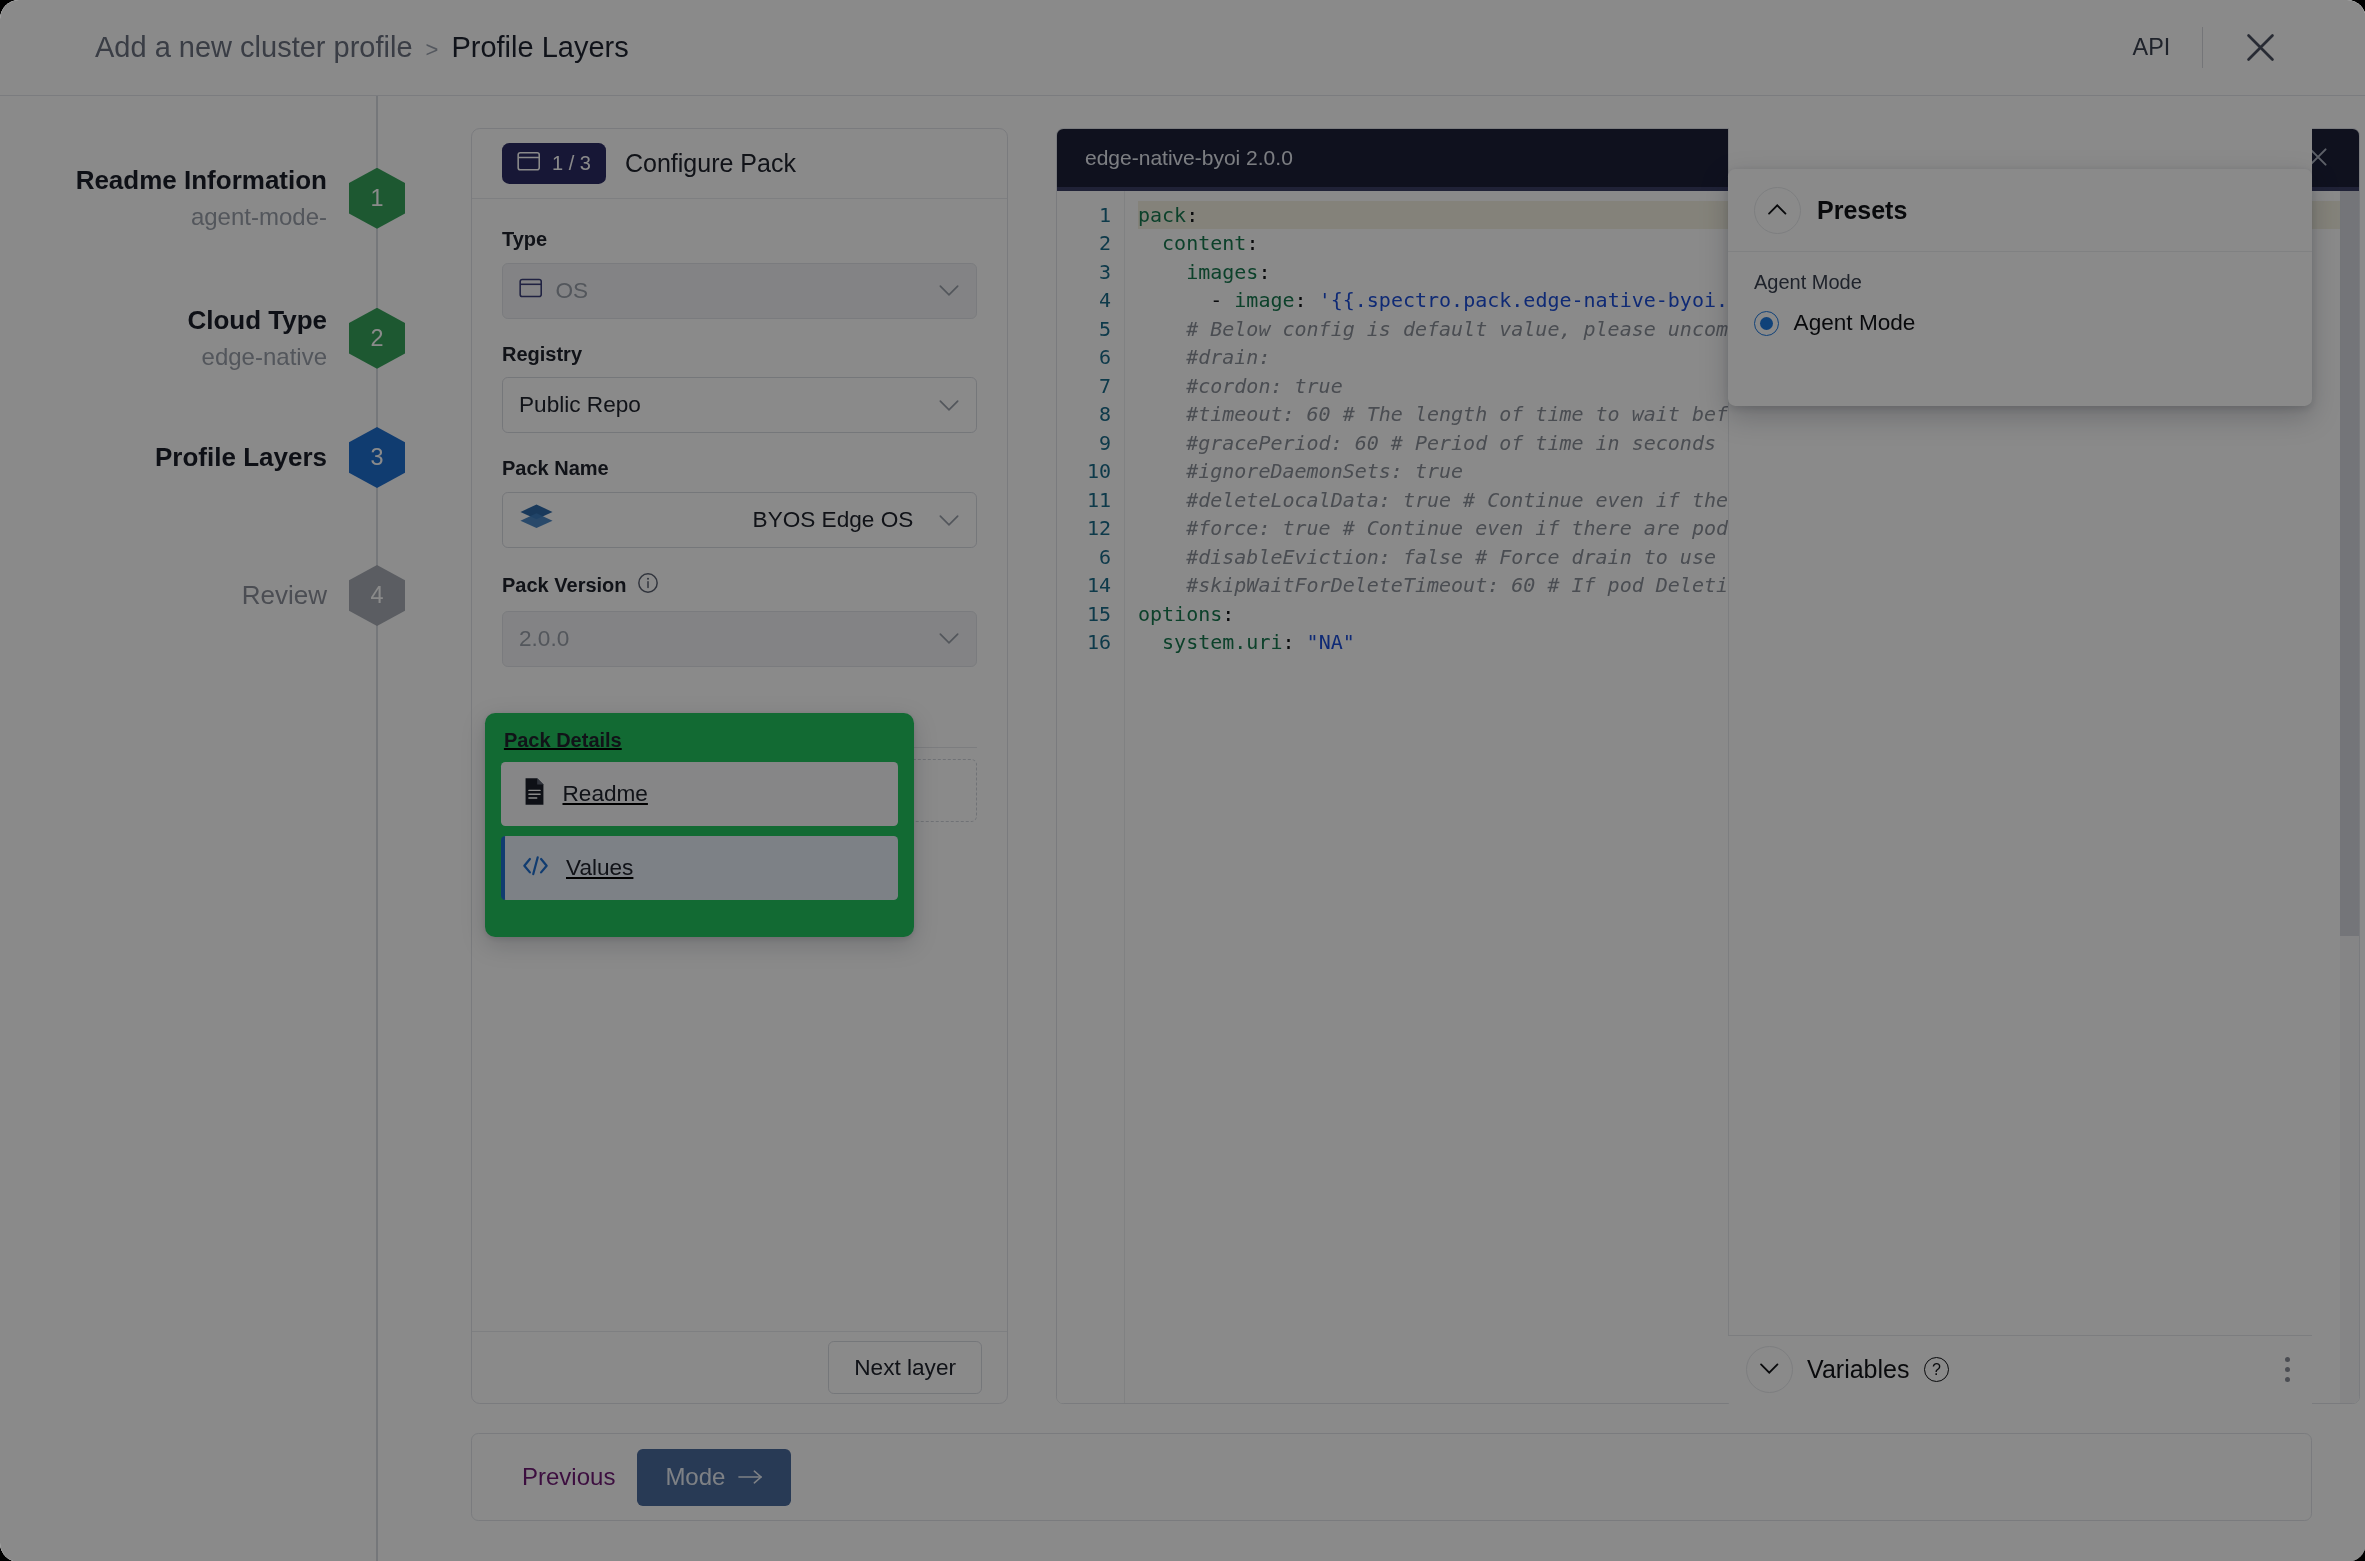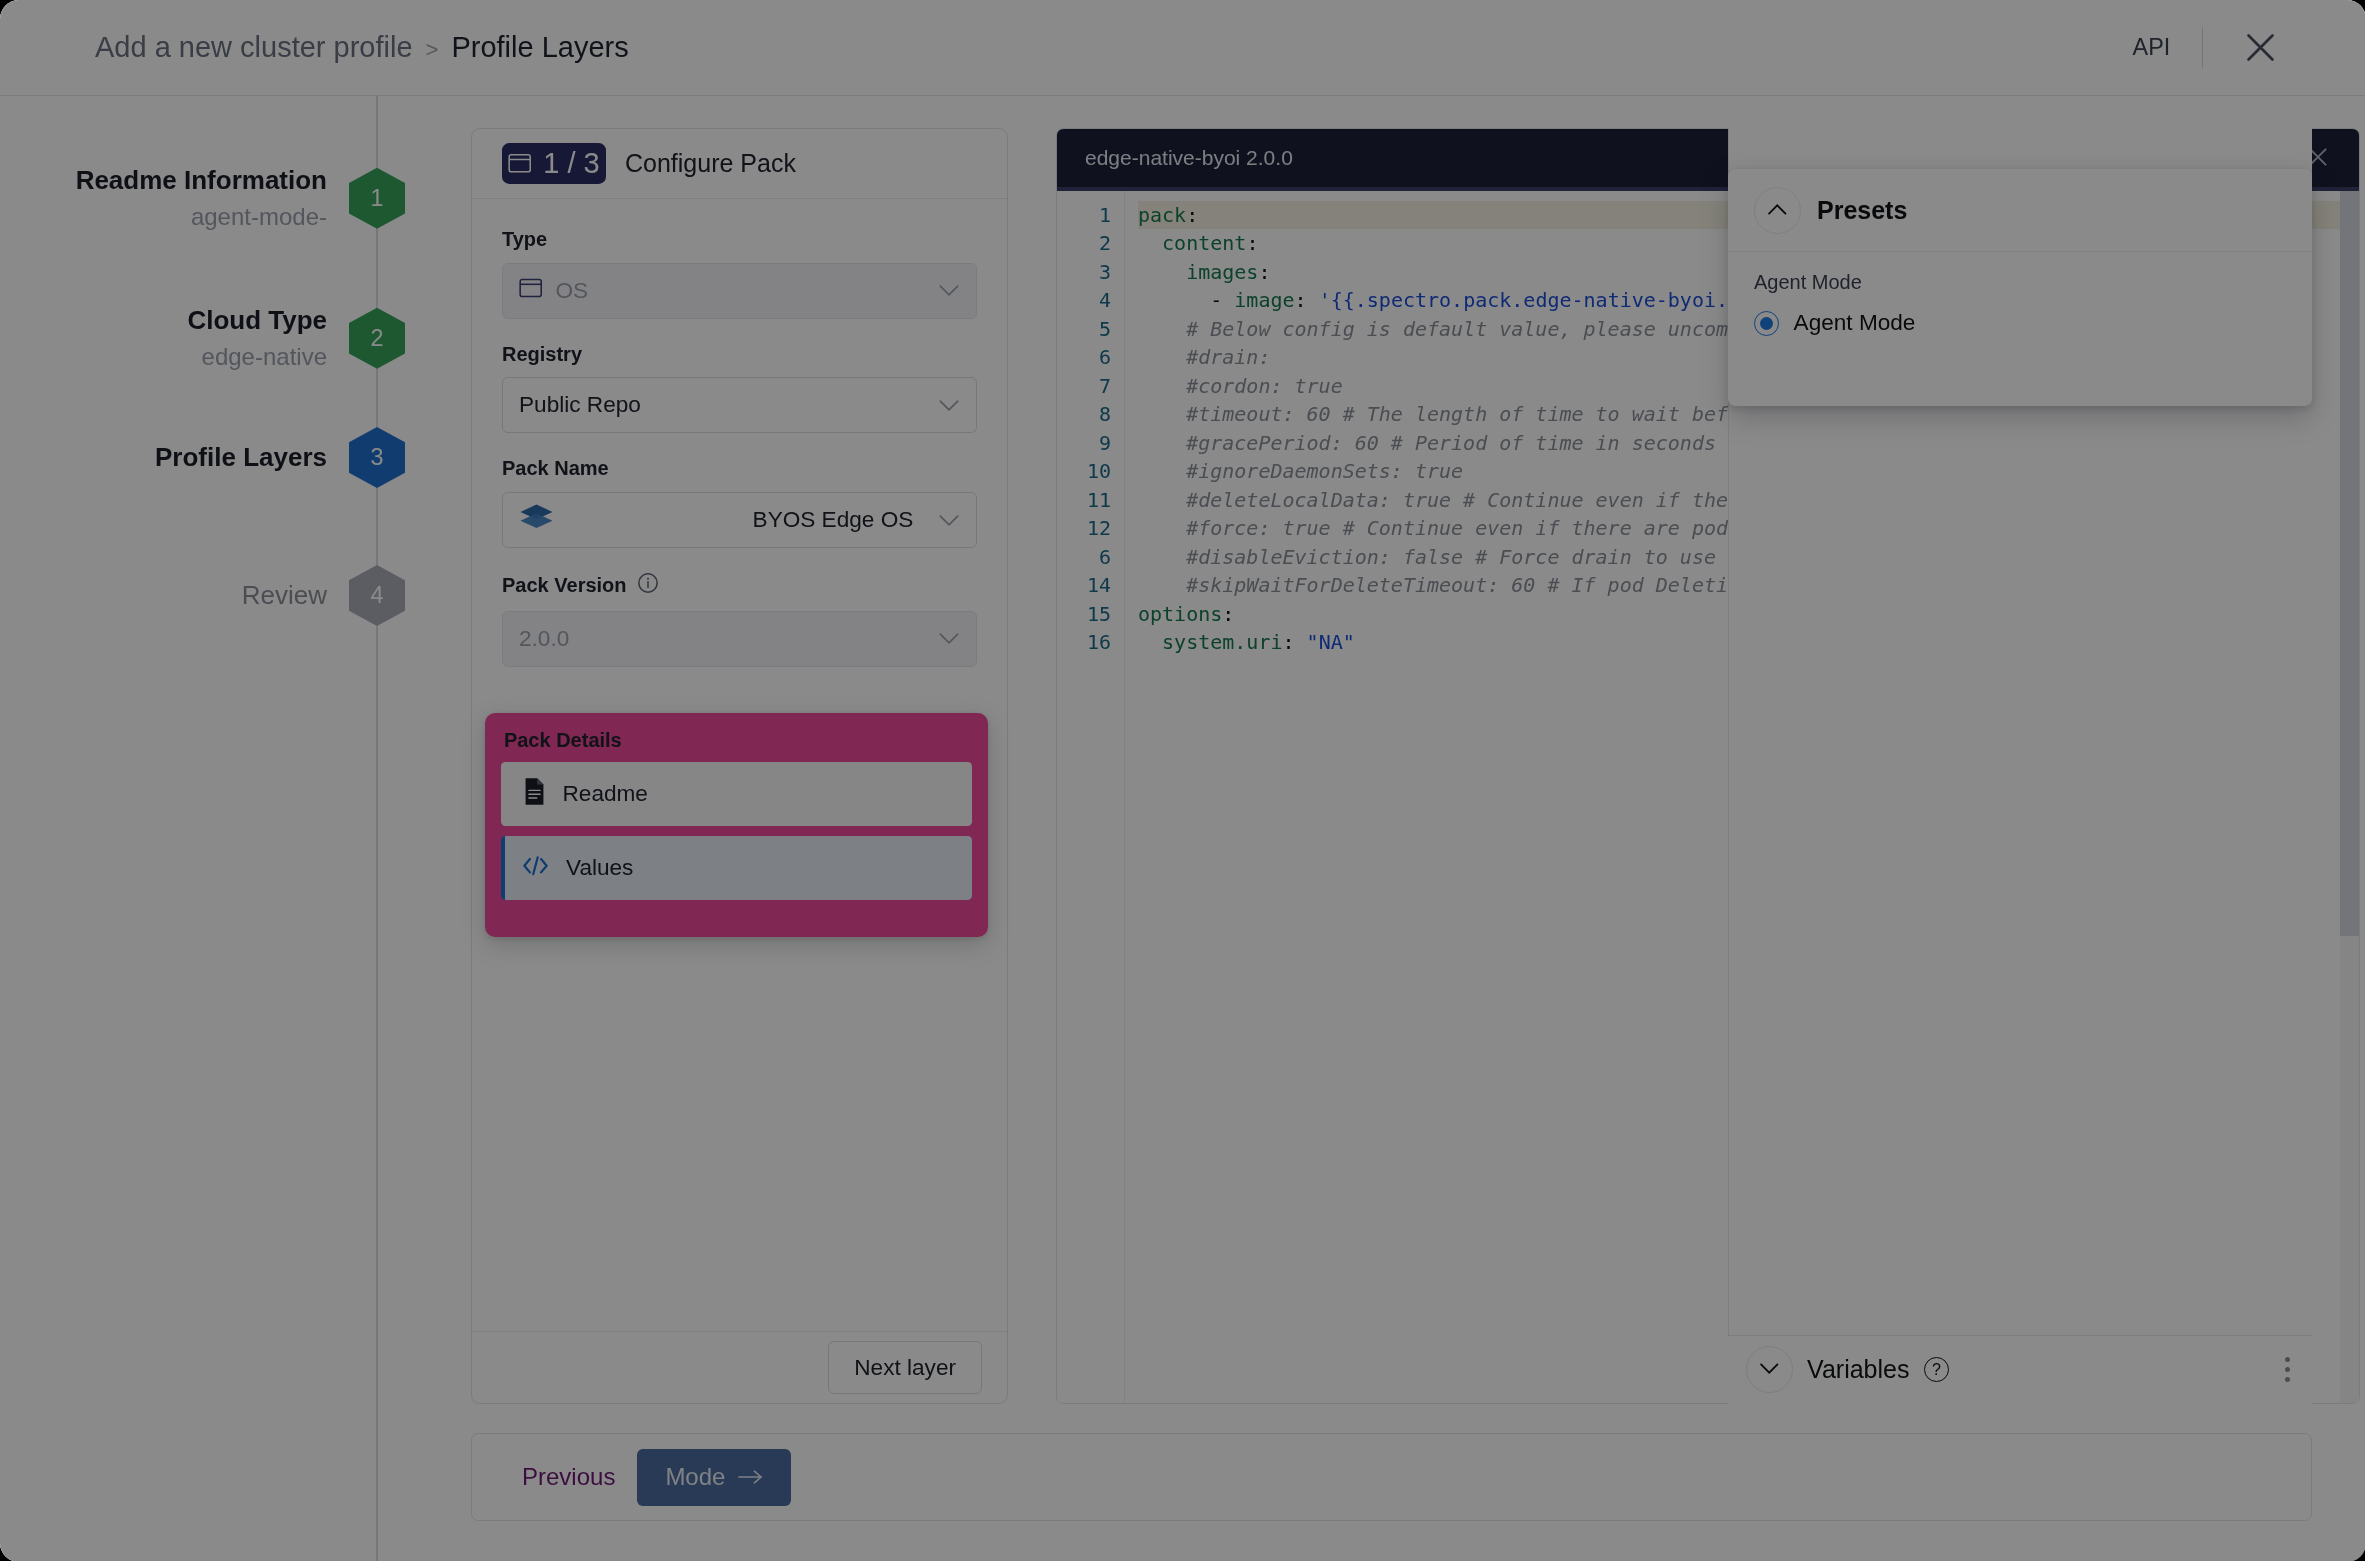--- a/index.html
+++ b/index.html
@@ -95,21 +95,21 @@
   }
   #configure-head {
     height: 70px; flex: 0 0 70px;
     border-bottom: 0.7px solid #e9ebef;
     display: flex; align-items: center; padding-left: 30px; gap: 19px;
   }
   #step-chip {
     background: #2c2c65; color: #ffffff;
     border-radius: 7.3px; height: 41px; min-width: 104px;
     display: flex; align-items: center; justify-content: center; gap: 11.7px;
-    font-size: 29px;
+    font-size: 20px;
   }
   #configure-title { font-size: 25px; color: #20242e; }
 
   #configure-body { flex: 1 1 auto; padding: 29px 30px 0 30px; position: relative; }
   .field-label {
     font-size: 20px; font-weight: 700; color: #20242e; margin-bottom: 11.7px;
     display: flex; align-items: center; gap: 10.2px;
   }
   .field-block { margin-bottom: 24px; }
   .select {
@@ -137,24 +137,24 @@
   #next-layer-btn {
     height: 53px; padding: 0 25px; border: 0.7px solid #d9dce2;
     border-radius: 5.8px; background: #ffffff;
     font-size: 22.6px; color: #20242e;
     display: flex; align-items: center;
   }
 
   
   #pack-details-popover {
     position: absolute; left: 485px; top: 713px;
-    width: 503px; height: 224px;
-    background: #ec4899; border-radius: 10.2px;
+    width: 429px; height: 224px;
+    background: #22c55e; border-radius: 10.2px;
     box-shadow: 0 7.3px 25px rgba(16,24,40,0.18), 0 1.5px 5.8px rgba(16,24,40,0.10);
-    z-index: 20; padding: 16px 16px 13px 16px;
+    z-index: 20; padding: 16px 16px 13px 16px; text-decoration: underline;
   }
   #pack-details-title { font-size: 20px; font-weight: 700; color: #20242e; padding-left: 2.9px;}
   .pd-item {
     height: 64px; display: flex; align-items: center; gap: 16px;
     padding-left: 20.5px; font-size: 22.6px; color: #20242e;
     border-radius: 4.4px; margin-top: 10.2px;
   }
   .pd-item.readme { background: #f7f8fa; }
   .pd-item.values { background: #e8eef7; border-left: 4.4px solid #1f6fd0; padding-left: 16px;}
 

